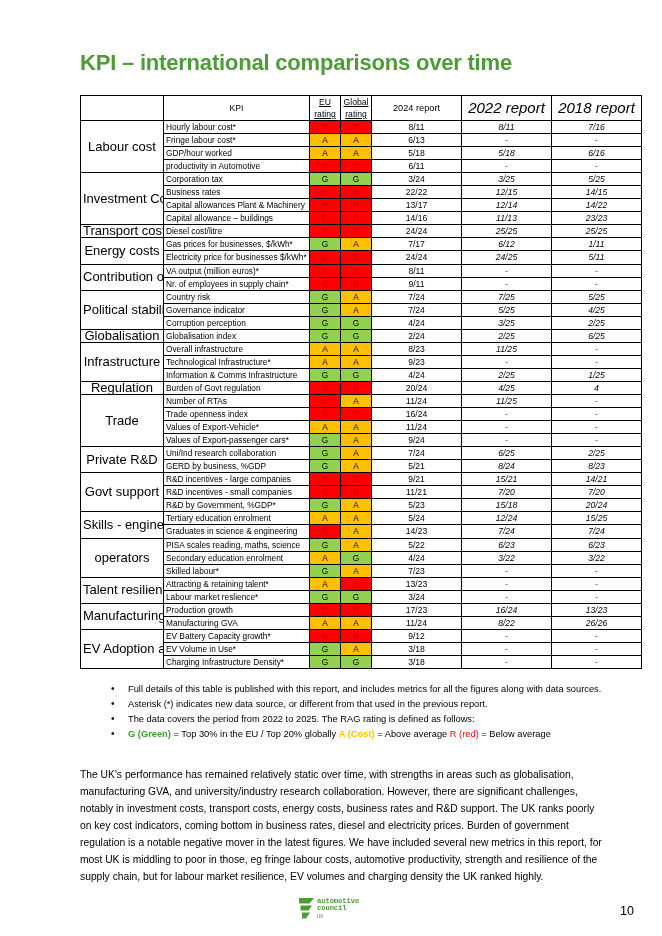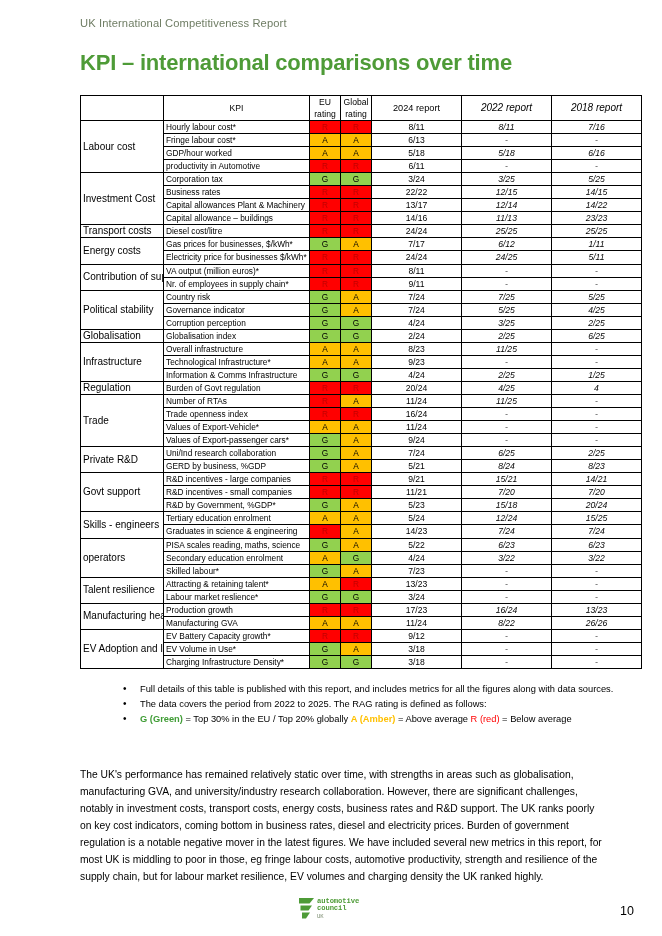--- a/index.html
+++ b/index.html
@@ -83,32 +83,33 @@
     padding-top: 1px;
   }
   .hdr-rating {
     font-weight: bold;
     font-size: 8.6px;
     text-align: center;
     white-space: normal;
     line-height: 10.5px;
     vertical-align: top;
     padding-top: 1px;
+    text-decoration: underline;
   }
   .hdr-rating .ln { display: block; text-align: center; }
   .hdr-report {
     font-weight: bold;
     font-size: 9.2px;
     text-align: center;
   }
-  .hdr-report.italic { font-style: italic; font-size: 10px; }
+  .hdr-report.italic { font-style: italic; font-size: 15px; }
 
   td.group {
-    text-align: left;
-    font-size: 10px;
+    text-align: center;
+    font-size: 13px;
     vertical-align: middle;
     white-space: normal;
     line-height: 10.5px;
     padding-left: 3px;
     margin-left: 48px;
   }
   td.kpi-name {
     text-align: left;
     padding-left: 3px;
     font-size: 8.3px;
@@ -135,21 +136,21 @@
 
   
   tr.sep > td { border-top: 1.6px solid #000; }
   table.kpi { border: 1.6px solid #000; }
   thead tr td { border-bottom: 1.6px solid #000; }
 
   
   .notes {
     position: absolute;
     top: 683px;
-    left: 112px;
+    left: 100px;
     width: 520px;
     font-size: 9.3px;
     line-height: 13.4px;
   }
   .notes ul { margin: 0; padding: 0 0 0 28px; list-style: none; }
   .notes li { position: relative; margin-bottom: 1.5px; }
   .notes li::before {
     content: "\2022";
     position: absolute;
     left: -17px;
@@ -198,21 +199,20 @@
     position: absolute;
     right: 28px;
     bottom: 18px;
     font-size: 12.5px;
   }
 </style>
 </head>
 <body>
 
 <div class="page-header">
-  <span class="right">UK International Competitiveness Report</span>
 </div>
 
 <div class="page-title">KPI – international comparisons over time</div>
 
 <div class="kpi-table-wrap">
   <table class="kpi">
     <colgroup>
       <col class="c-group">
         <col class="c-kpi">
         <col class="c-eu">
@@ -592,22 +592,23 @@
           <td class="val-past">-</td>
           <td class="val-past">-</td>
         </tr>
       </tbody>
   </table>
 </div>
 
 <div class="notes">
   <ul>
     <li>Full details of this table is published with this report, and includes metrics for all the figures along with data sources.</li>
+    <li>Asterisk (*) indicates new data source, or different from that used in the previous report.</li>
     <li>The data covers the period from 2022 to 2025. The RAG rating is defined as follows:</li>
-    <li><span class="sw-green">G (Green)</span><span> = Top 30% in the EU / Top 20% globally </span><span class="sw-amber">A (Amber)</span><span> = Above average </span><span class="sw-red">R (red)</span><span> = Below average</span></li>
+    <li><span class="sw-green">G (Green)</span><span> = Top 30% in the EU / Top 20% globally </span><span class="sw-amber">A (Cost)</span><span> = Above average </span><span class="sw-red">R (red)</span><span> = Below average</span></li>
   </ul>
 </div>
 
 <div class="body-para">The UK's performance has remained relatively static over time, with strengths in areas such as globalisation, manufacturing GVA, and university/industry research collaboration. However, there are significant challenges, notably in investment costs, transport costs, energy costs, business rates and R&amp;D support. The UK ranks poorly on key cost indicators, coming bottom in business rates, diesel and electricity prices. Burden of government regulation is a notable negative mover in the latest figures. We have included several new metrics in this report, for most UK is middling to poor in those, eg fringe labour costs, automotive productivity, strength and resilience of the supply chain, but for labour market resilience, EV volumes and charging density the UK ranked highly.</div>
 
 <div class="footer-logo">
   <span class="logo-mark">
     <svg width="17" height="24" viewBox="0 0 17 24" aria-hidden="true">
       <polygon points="0,1 15,1 10.5,6.5 0,6.5" fill="#4e9b37"></polygon>
       <polygon points="1.5,8.5 13,8.5 9.5,13.5 1.5,13.5" fill="#4e9b37"></polygon>

